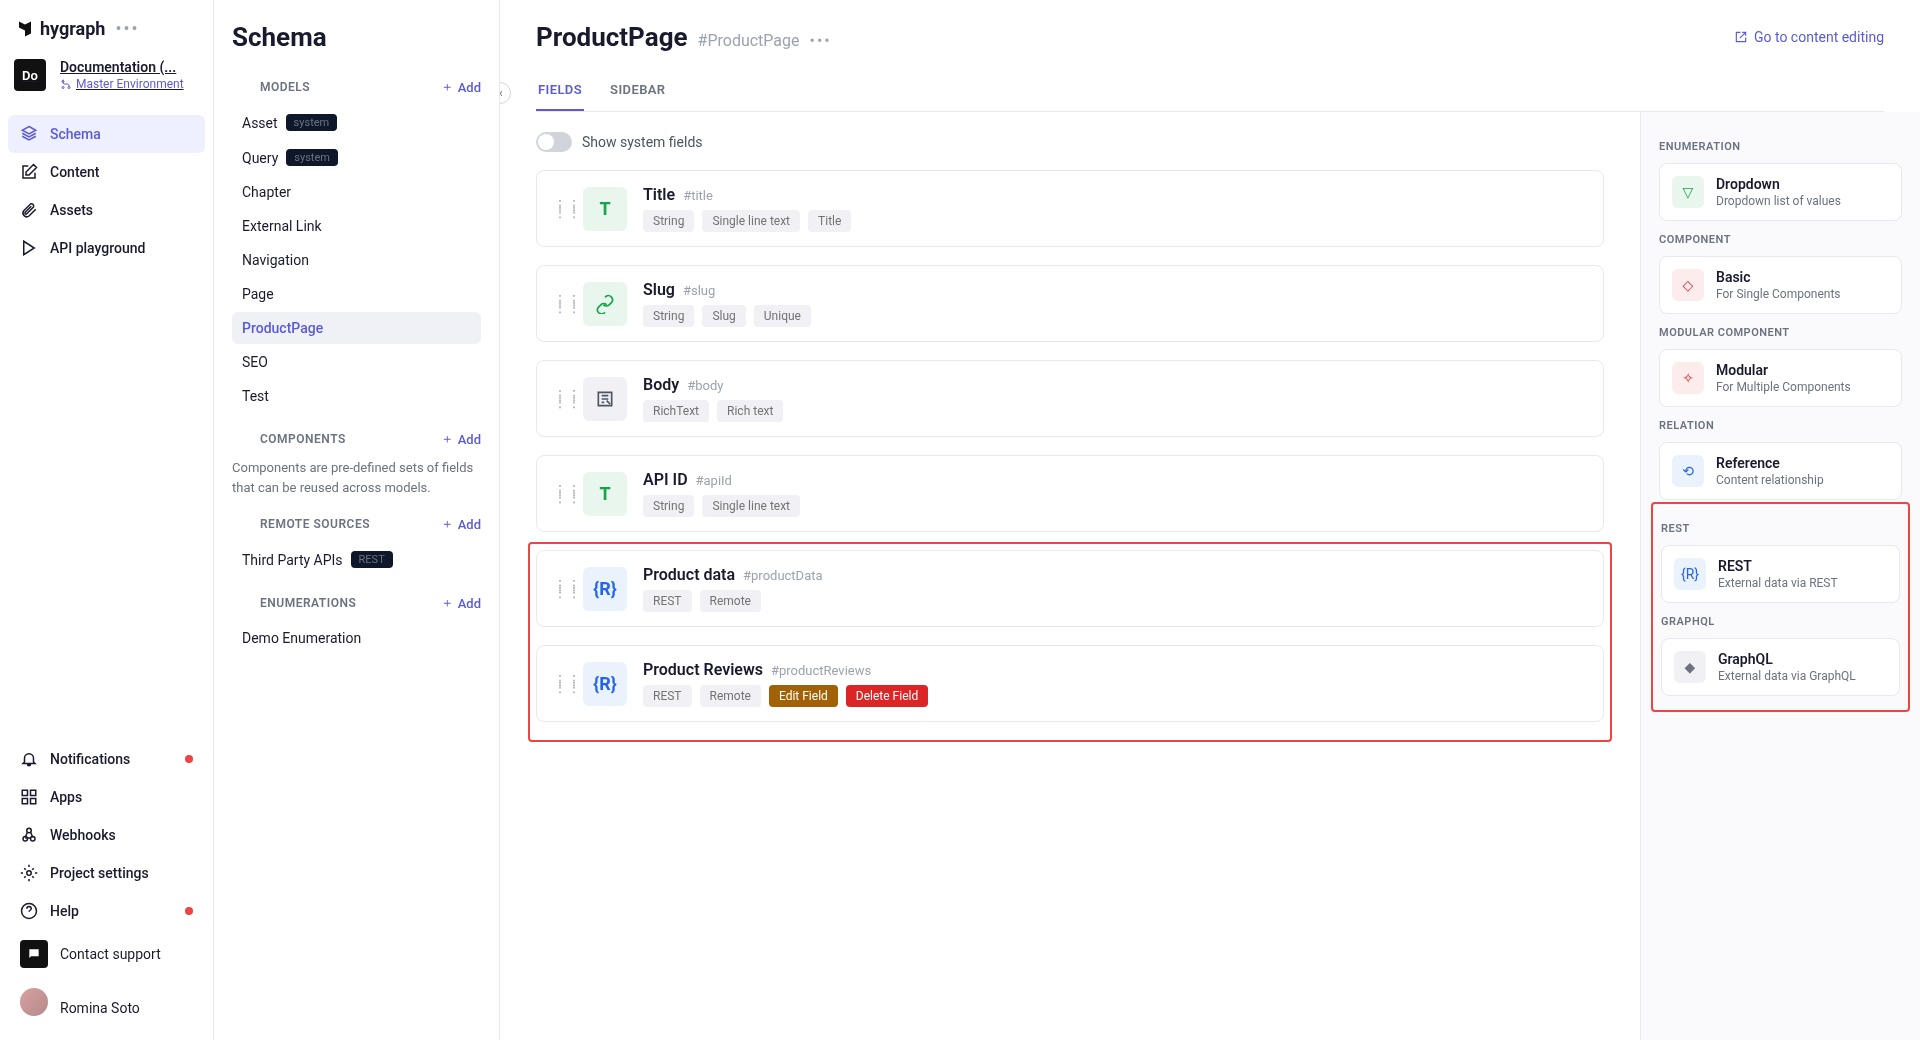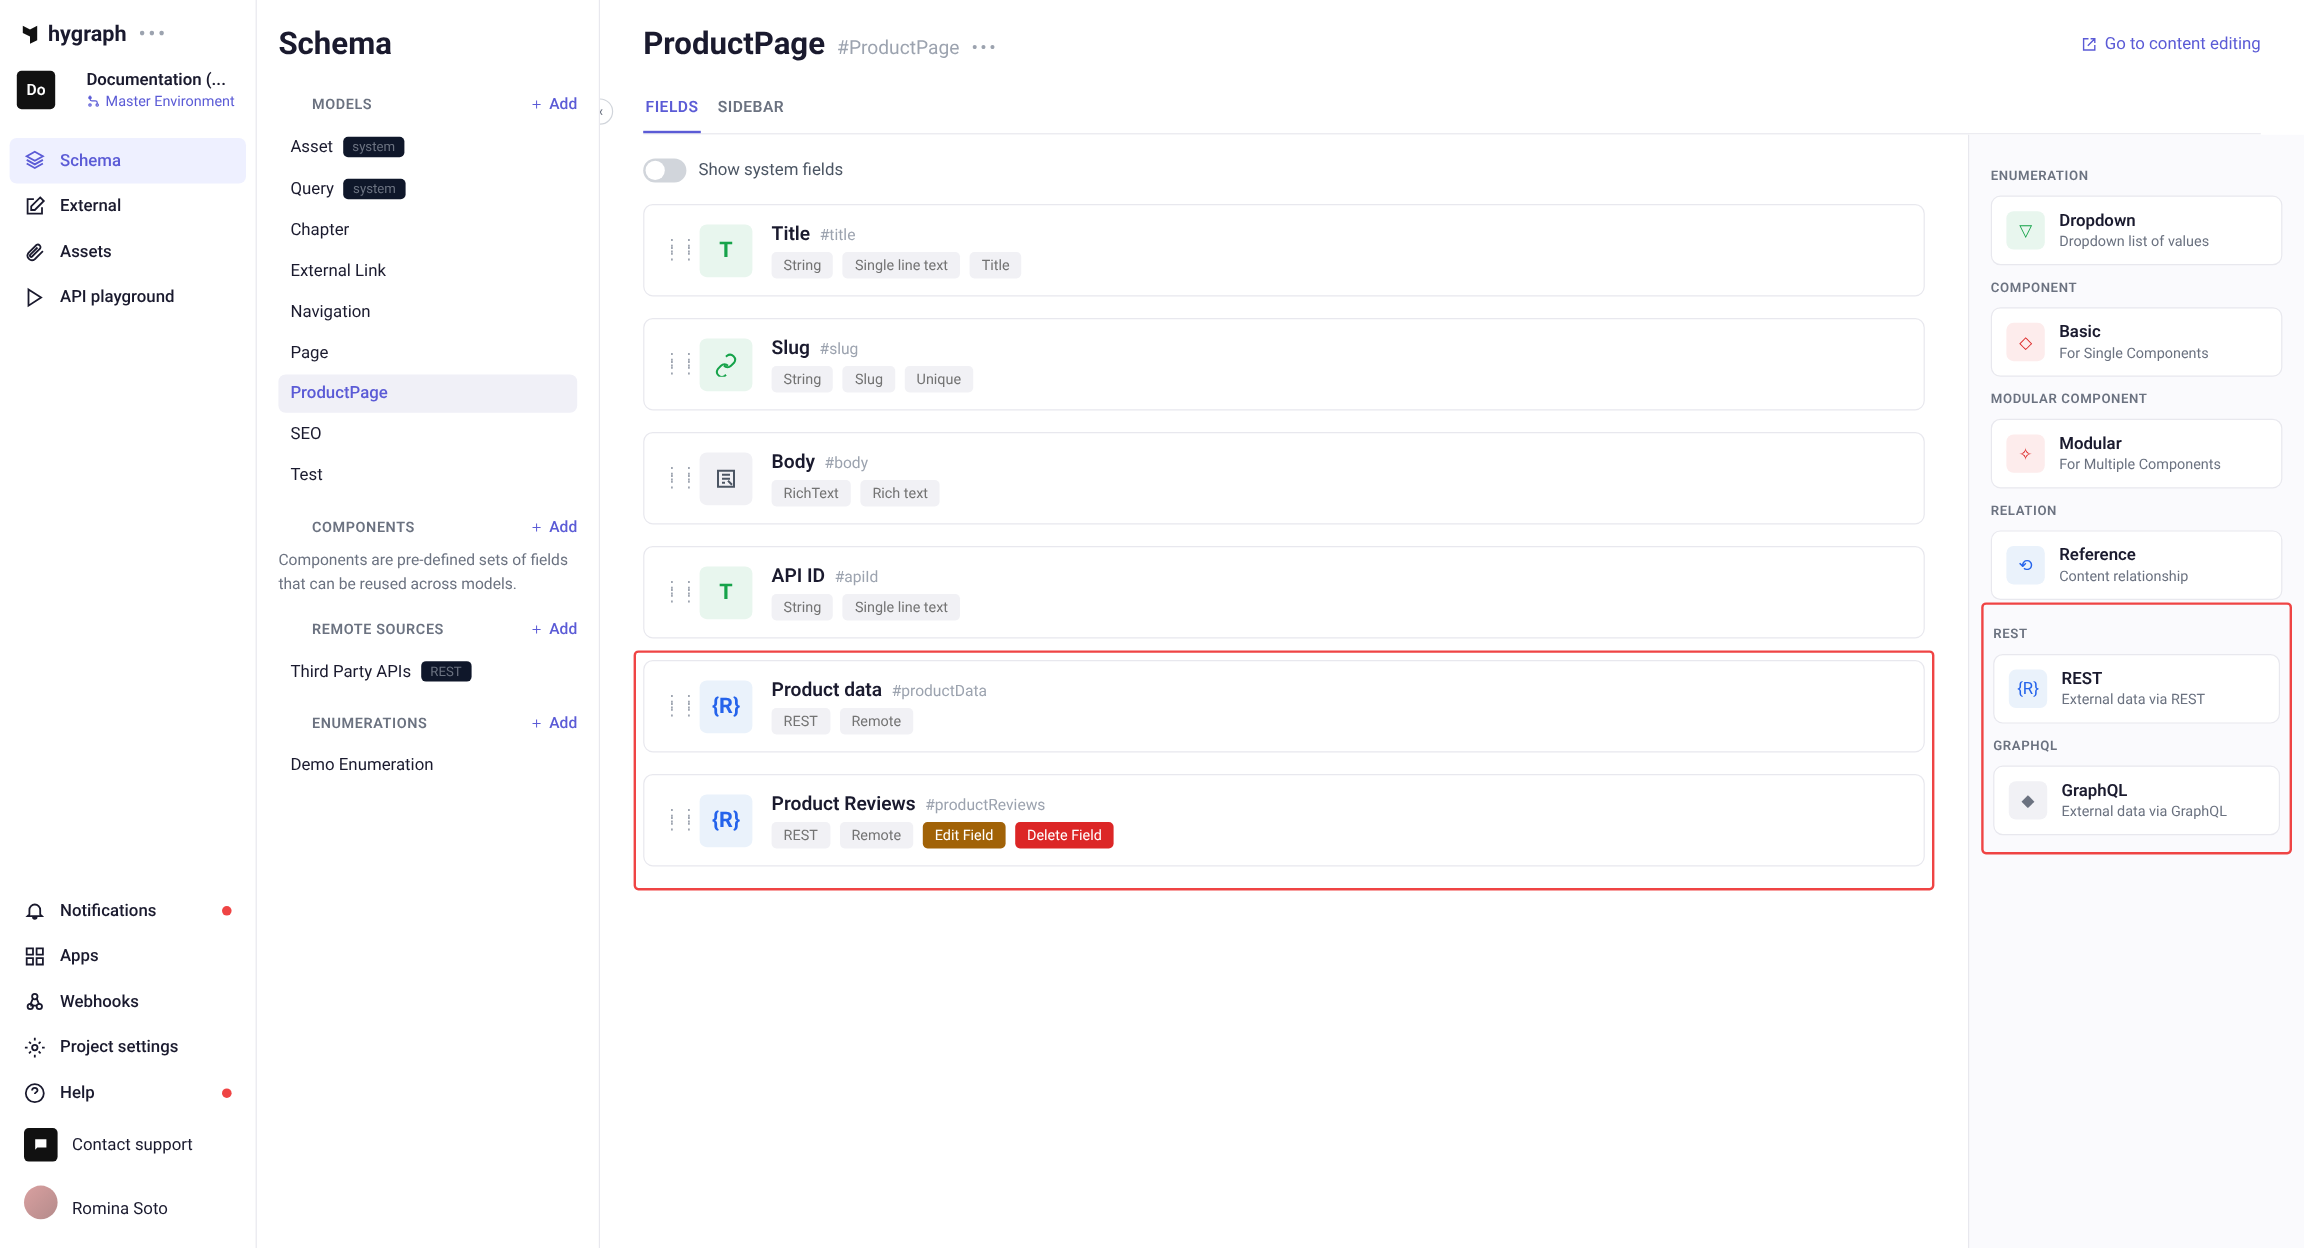--- a/index.html
+++ b/index.html
@@ -5,21 +5,21 @@
 * { box-sizing: border-box; margin: 0; padding: 0; }
 body { font-family: -apple-system, BlinkMacSystemFont, "Segoe UI", Roboto, sans-serif; font-size: 14px; color: #1a1a2e; background: #fff; overflow: hidden; }
 .app { display: flex; height: 100vh; width: 100vw; }
 
 
 .sidebar { width: 214px; border-right: 1px solid #e8e8ee; display: flex; flex-direction: column; background: #fff; }
 .sb-header { display: flex; align-items: center; padding: 18px 16px 12px; gap: 10px; }
 .brand { display: flex; align-items: center; gap: 6px; font-weight: 700; font-size: 18px; }
 .brand svg { width: 18px; height: 18px; }
 .dots { color: #9ca3af; font-size: 18px; letter-spacing: 2px; cursor: pointer; }
-.sb-project { display: flex; align-items: flex-start; gap: 26px; padding: 8px 14px 16px; }
+.sb-project { display: flex; align-items: flex-start; gap: 14px; padding: 8px 14px 16px; text-decoration: underline; }
 .proj-badge { width: 32px; height: 32px; background: #111; color: #fff; border-radius: 4px; display: flex; align-items: center; justify-content: center; font-weight: 600; font-size: 13px; }
 .proj-meta { flex: 1; overflow: hidden; }
 .proj-name { font-weight: 600; white-space: nowrap; overflow: hidden; text-overflow: ellipsis; }
 .proj-env { color: #5b5bd6; font-size: 12px; display: flex; align-items: center; gap: 4px; margin-top: 2px; }
 
 .sb-nav { padding: 8px 8px; }
 .sb-item { display: flex; align-items: center; gap: 12px; padding: 10px 12px; border-radius: 6px; cursor: pointer; color: #1a1a2e; font-weight: 500; }
 .sb-item.active { background: #eef0ff; color: #5b5bd6; }
 .sb-item svg { width: 18px; height: 18px; flex-shrink: 0; }
 .sb-item .dot-red { width: 8px; height: 8px; background: #ef4444; border-radius: 50%; margin-left: auto; }
@@ -45,21 +45,21 @@
 
 
 .main { flex: 1; display: flex; flex-direction: column; position: relative; overflow:hidden; }
 .collapse-btn { position: absolute; left: -11px; top: 82px; width: 22px; height: 22px; border: 1px solid #d1d5db; border-radius: 50%; background: #fff; display: flex; align-items: center; justify-content: center; cursor: pointer; z-index: 10; font-size: 12px; color: #6b7280; }
 .main-head { padding: 22px 36px 0; }
 .mh-title-row { display: flex; align-items: center; justify-content: space-between; }
 .mh-left { display: flex; align-items: baseline; gap: 10px; }
 .mh-left h2 { font-size: 26px; font-weight: 700; }
 .mh-left .api { color: #9ca3af; font-size: 16px; }
 .mh-link { color: #5b5bd6; font-size: 14px; display: flex; align-items: center; gap: 6px; cursor: pointer; }
-.mh-tabs { display: flex; gap: 12px; margin-top: 20px; border-bottom: 1px solid #e8e8ee; text-align: center; }
+.mh-tabs { display: flex; gap: 24px; margin-top: 20px; border-bottom: 1px solid #e8e8ee; text-align: center; }
 .mh-tab { padding: 10px 2px 12px; font-size: 13px; font-weight: 600; letter-spacing: 0.4px; color: #6b7280; cursor: pointer; border-bottom: 2px solid transparent; }
 .mh-tab.active { color: #5b5bd6; border-bottom-color: #5b5bd6; }
 
 .main-body { flex: 1; display: flex; overflow: hidden; }
 .fields-area { flex: 1; padding: 20px 36px; overflow-y: auto; }
 .toggle-row { display: flex; align-items: center; gap: 10px; margin-bottom: 18px; color: #4b5563; }
 .toggle { width: 36px; height: 20px; background: #d1d5db; border-radius: 999px; position: relative; cursor: pointer; }
 .toggle::after { content: ""; position: absolute; left: 2px; top: 2px; width: 16px; height: 16px; background: #fff; border-radius: 50%; }
 
 .field-card { border: 1px solid #e8e8ee; border-radius: 8px; padding: 14px 16px; display: flex; align-items: center; gap: 16px; margin-bottom: 18px; background: #fff; }
@@ -124,21 +124,21 @@
       <div class="sb-item active">
         <svg viewBox="0 0 24 24">
             <path d="M12 2l9 5-9 5-9-5 9-5zm-9 9l9 5 9-5m-18 4l9 5 9-5" stroke="currentColor" stroke-width="2" fill="none"></path>
           </svg>
         <span>Schema</span>
       </div>
       <div class="sb-item">
         <svg viewBox="0 0 24 24">
             <path d="M11 4H4v16h16v-7M18 2l4 4-10 10H8v-4L18 2z" stroke="currentColor" stroke-width="2" fill="none"></path>
           </svg>
-        <span>External</span>
+        <span>Content</span>
       </div>
       <div class="sb-item">
         <svg viewBox="0 0 24 24">
             <path d="M21 11l-9 9a5 5 0 01-7-7l9-9a3 3 0 014 4l-9 9a1 1 0 01-2-2l8-8" stroke="currentColor" stroke-width="2" fill="none"></path>
           </svg>
         <span>Assets</span>
       </div>
       <div class="sb-item">
         <svg viewBox="0 0 24 24">
             <path d="M5 3l14 9-14 9V3z" stroke="currentColor" stroke-width="2" fill="none"></path>

